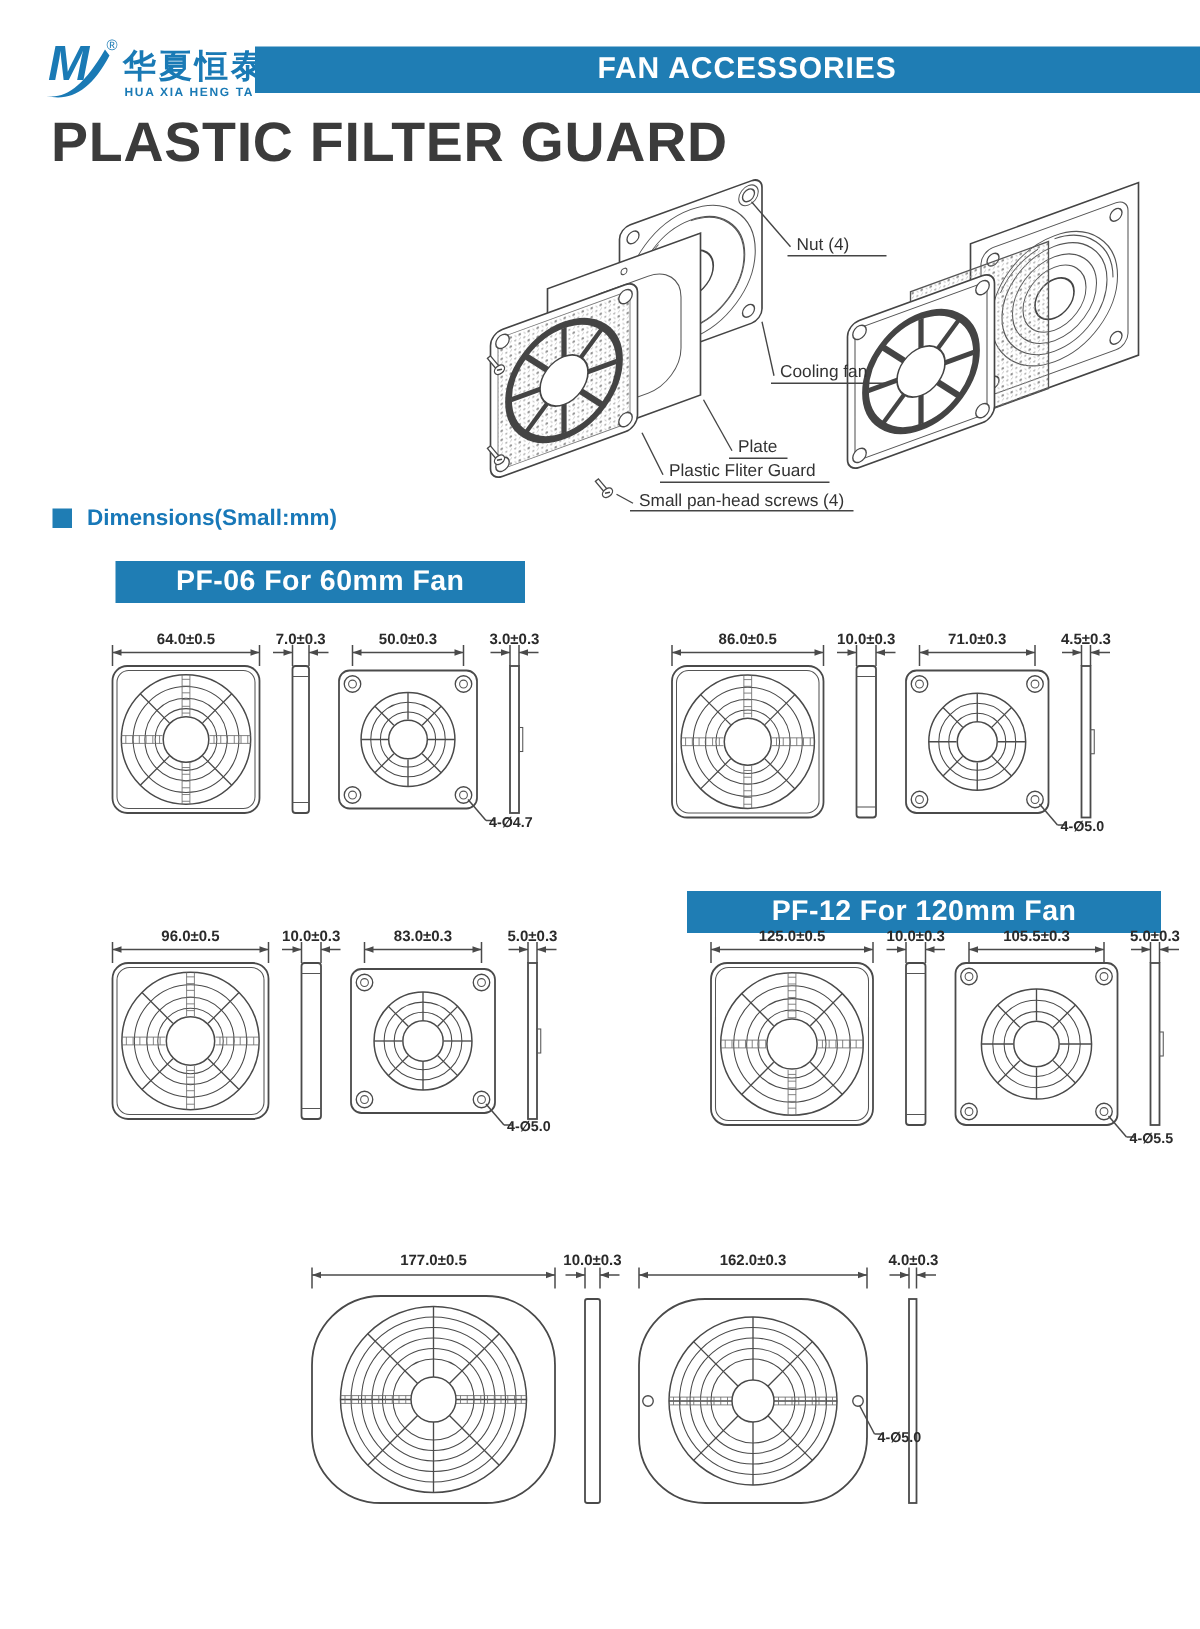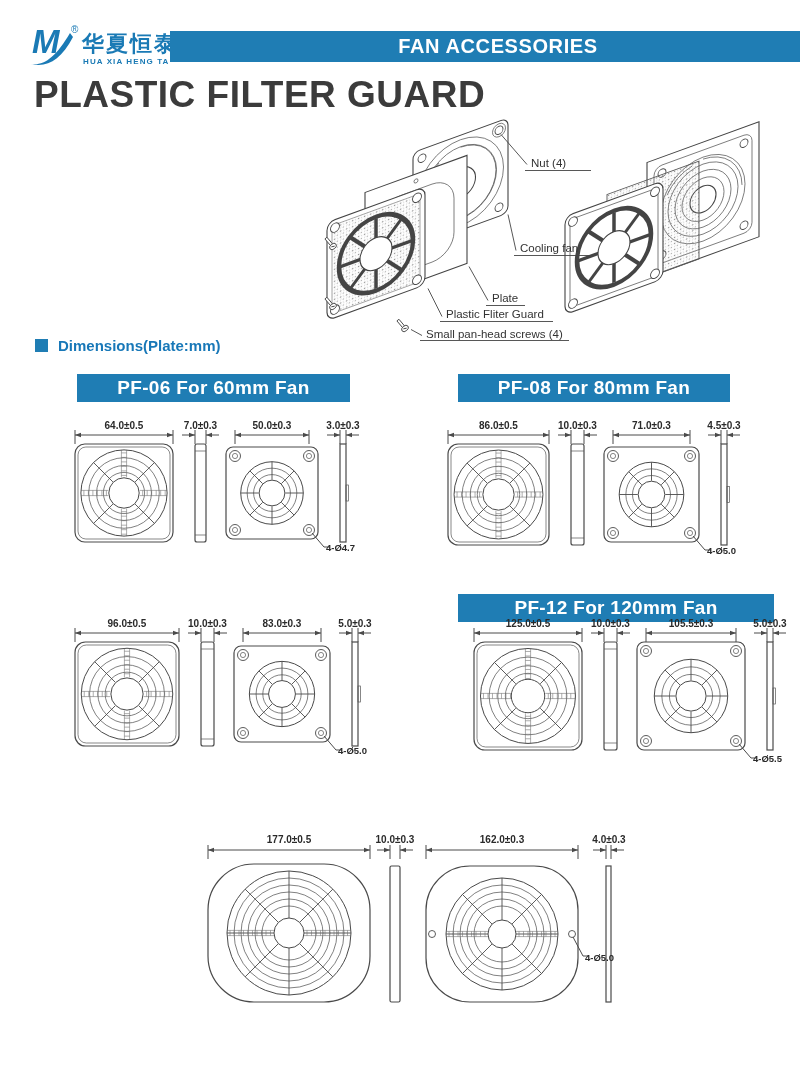--- a/index.html
+++ b/index.html
@@ -174,27 +174,25 @@
     <line x1="145" y1="207" x2="258" y2="207" class="eln"></line>
     <text x="151" y="203" class="lbl">Plastic Fliter Guard</text>
 
     <line x1="116" y1="215" x2="127" y2="221" class="eln"></line>
     <line x1="125" y1="226" x2="274" y2="226" class="eln"></line>
     <text x="131" y="223" class="lbl">Small pan-head screws (4)</text>
   </svg>
 
   <div class="dim-heading">
     <span class="dim-square"></span>
-    <span class="t">Dimensions(Plate:mm)</span>
+    <span class="t">Dimensions(Small:mm)</span>
   </div>
 
   <div class="sec-banner" style="left:77px;top:374px;width:273px">
     <span>PF-06 For 60mm Fan</span></div>
-  <div class="sec-banner" style="left:458px;top:374px;width:272px">
-    <span>PF-08 For 80mm Fan</span></div>
   <div class="sec-banner" style="left:458px;top:594px;width:316px">
     <span>PF-12 For 120mm Fan</span></div>
 
   <div class="drawing" id="draw-pf06" style="left:65px;top:418px"><svg viewBox="0 0 335 152" width="335" height="152">
         <line x1="10" y1="17" x2="108" y2="17" class="ln"></line>
         <polygon points="10,17 16,14.8 16,19.2" fill="#4a4a4a"></polygon>
         <polygon points="108,17 102,14.8 102,19.2" fill="#4a4a4a"></polygon>
         <line x1="10" y1="12" x2="10" y2="26" class="ln"></line>
         <line x1="108" y1="12" x2="108" y2="26" class="ln"></line>
         <text x="59" y="11" text-anchor="middle" class="dim">64.0±0.5</text>

